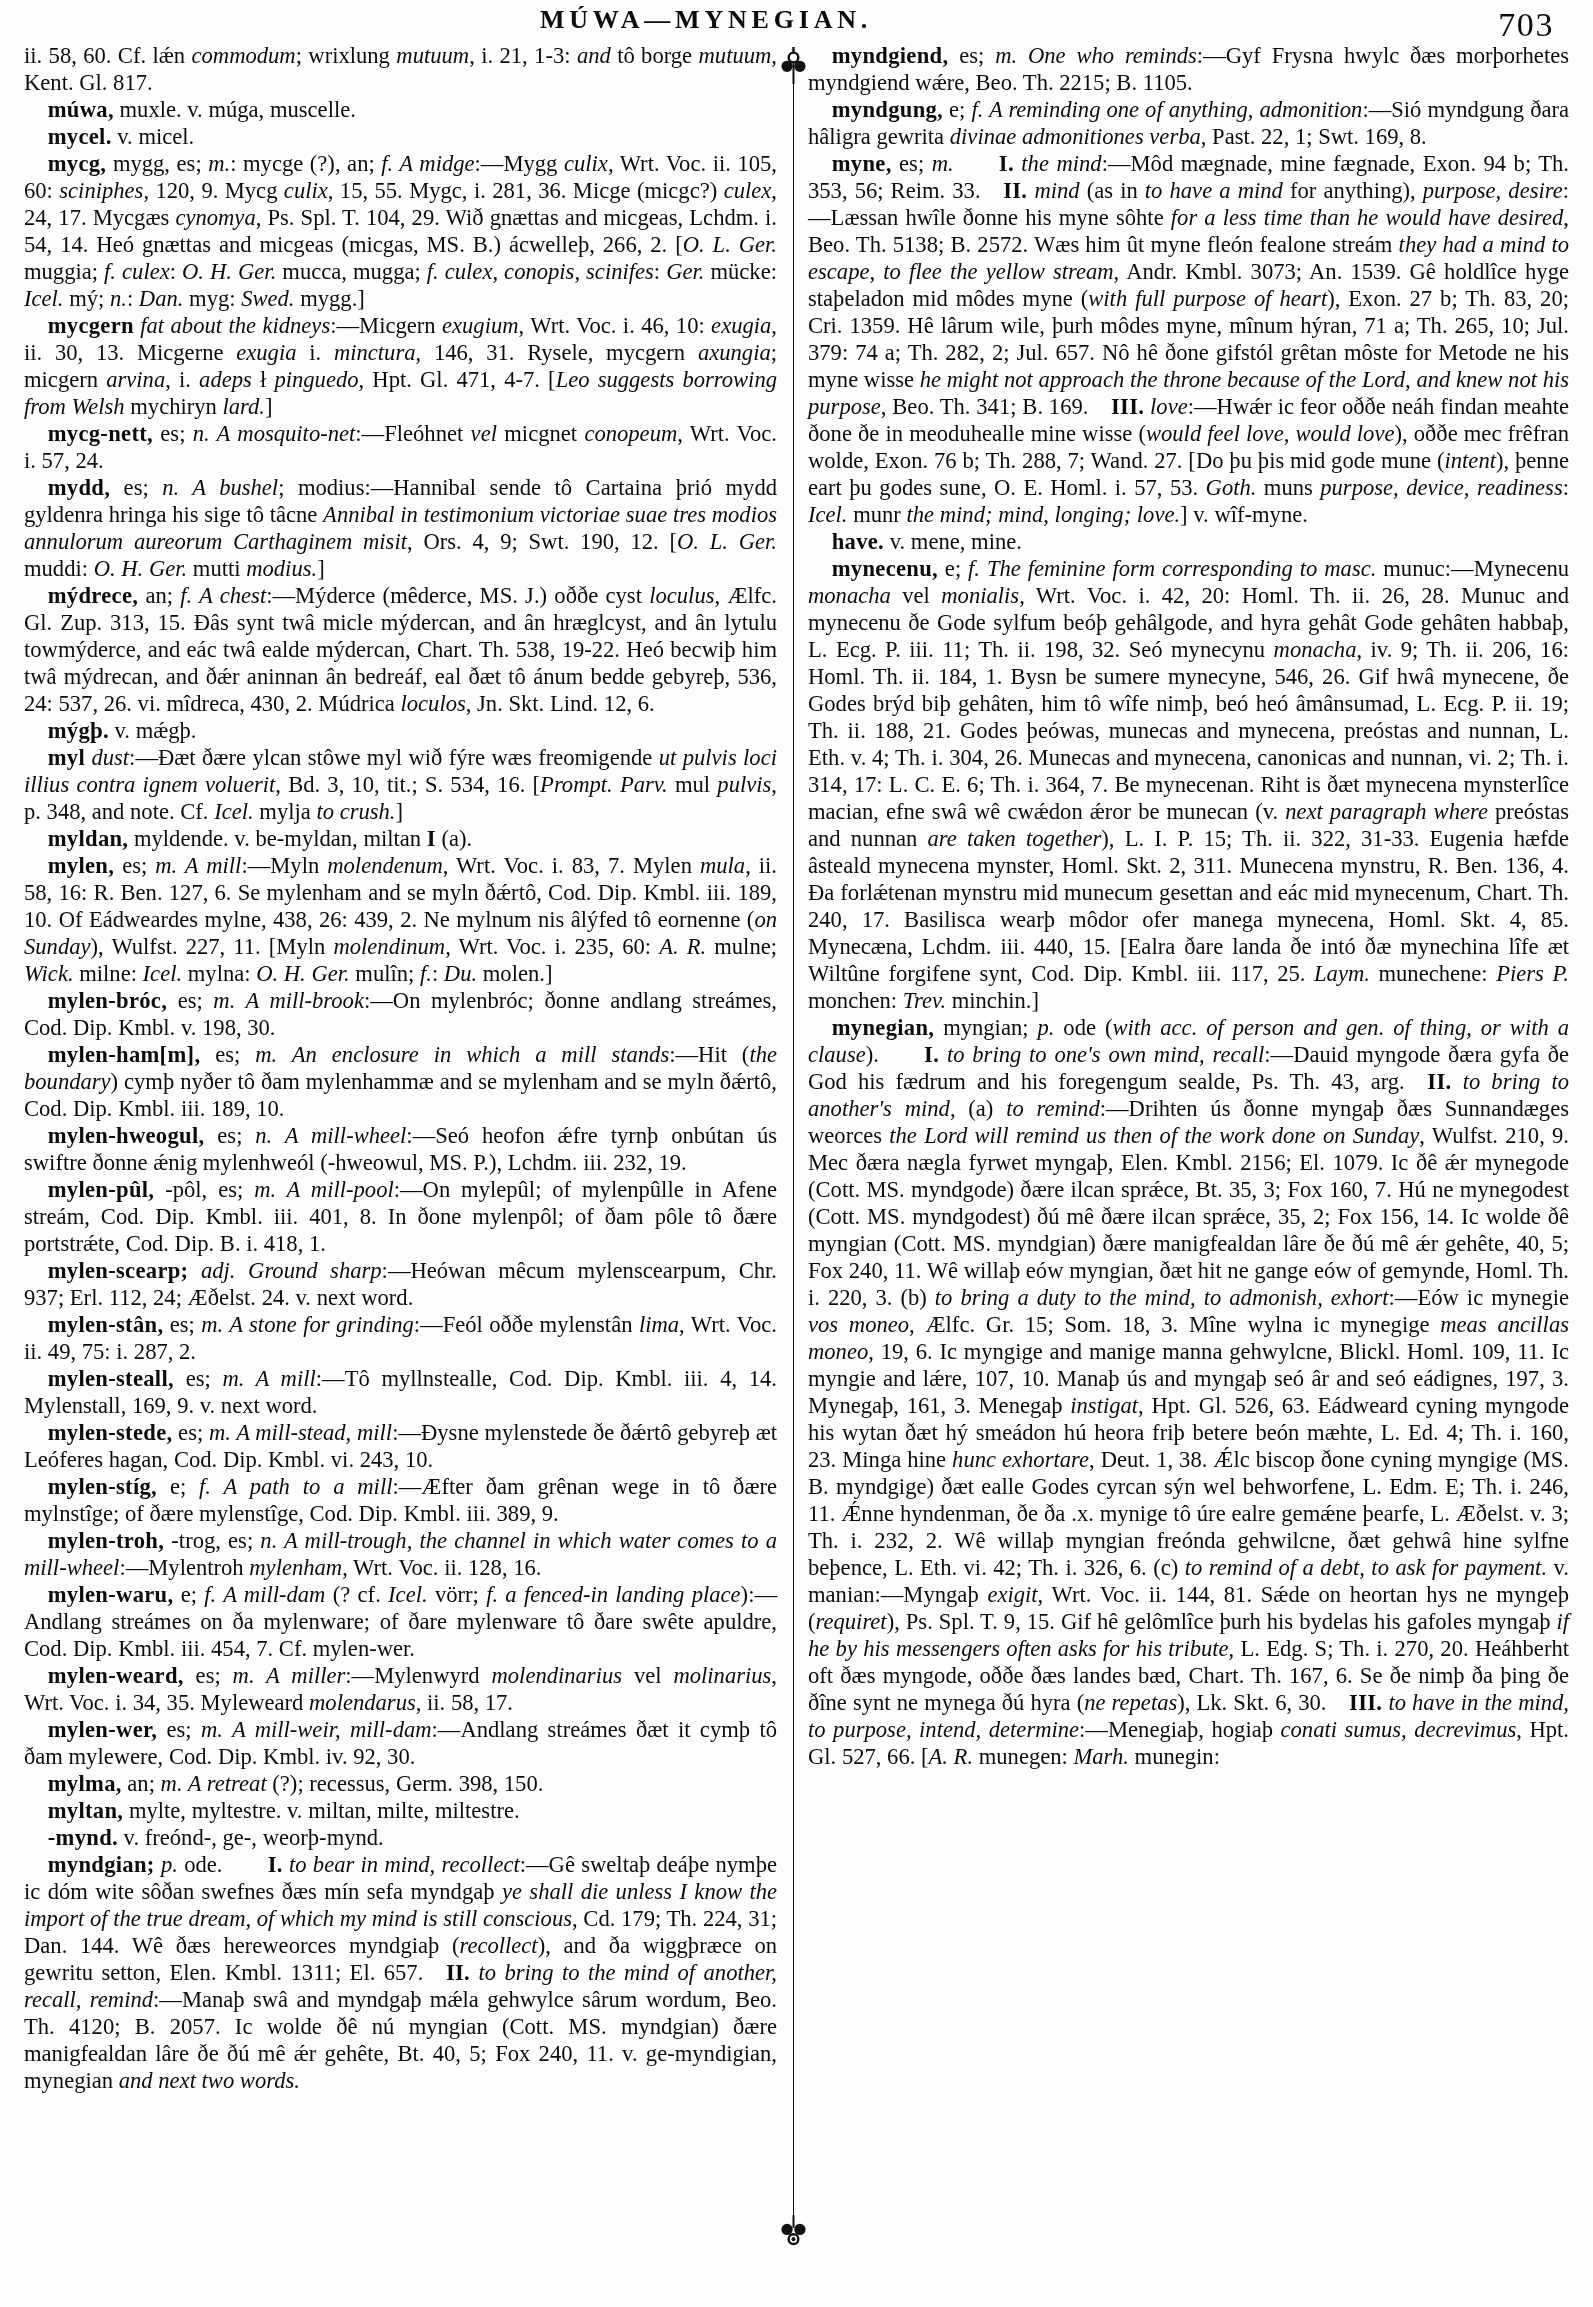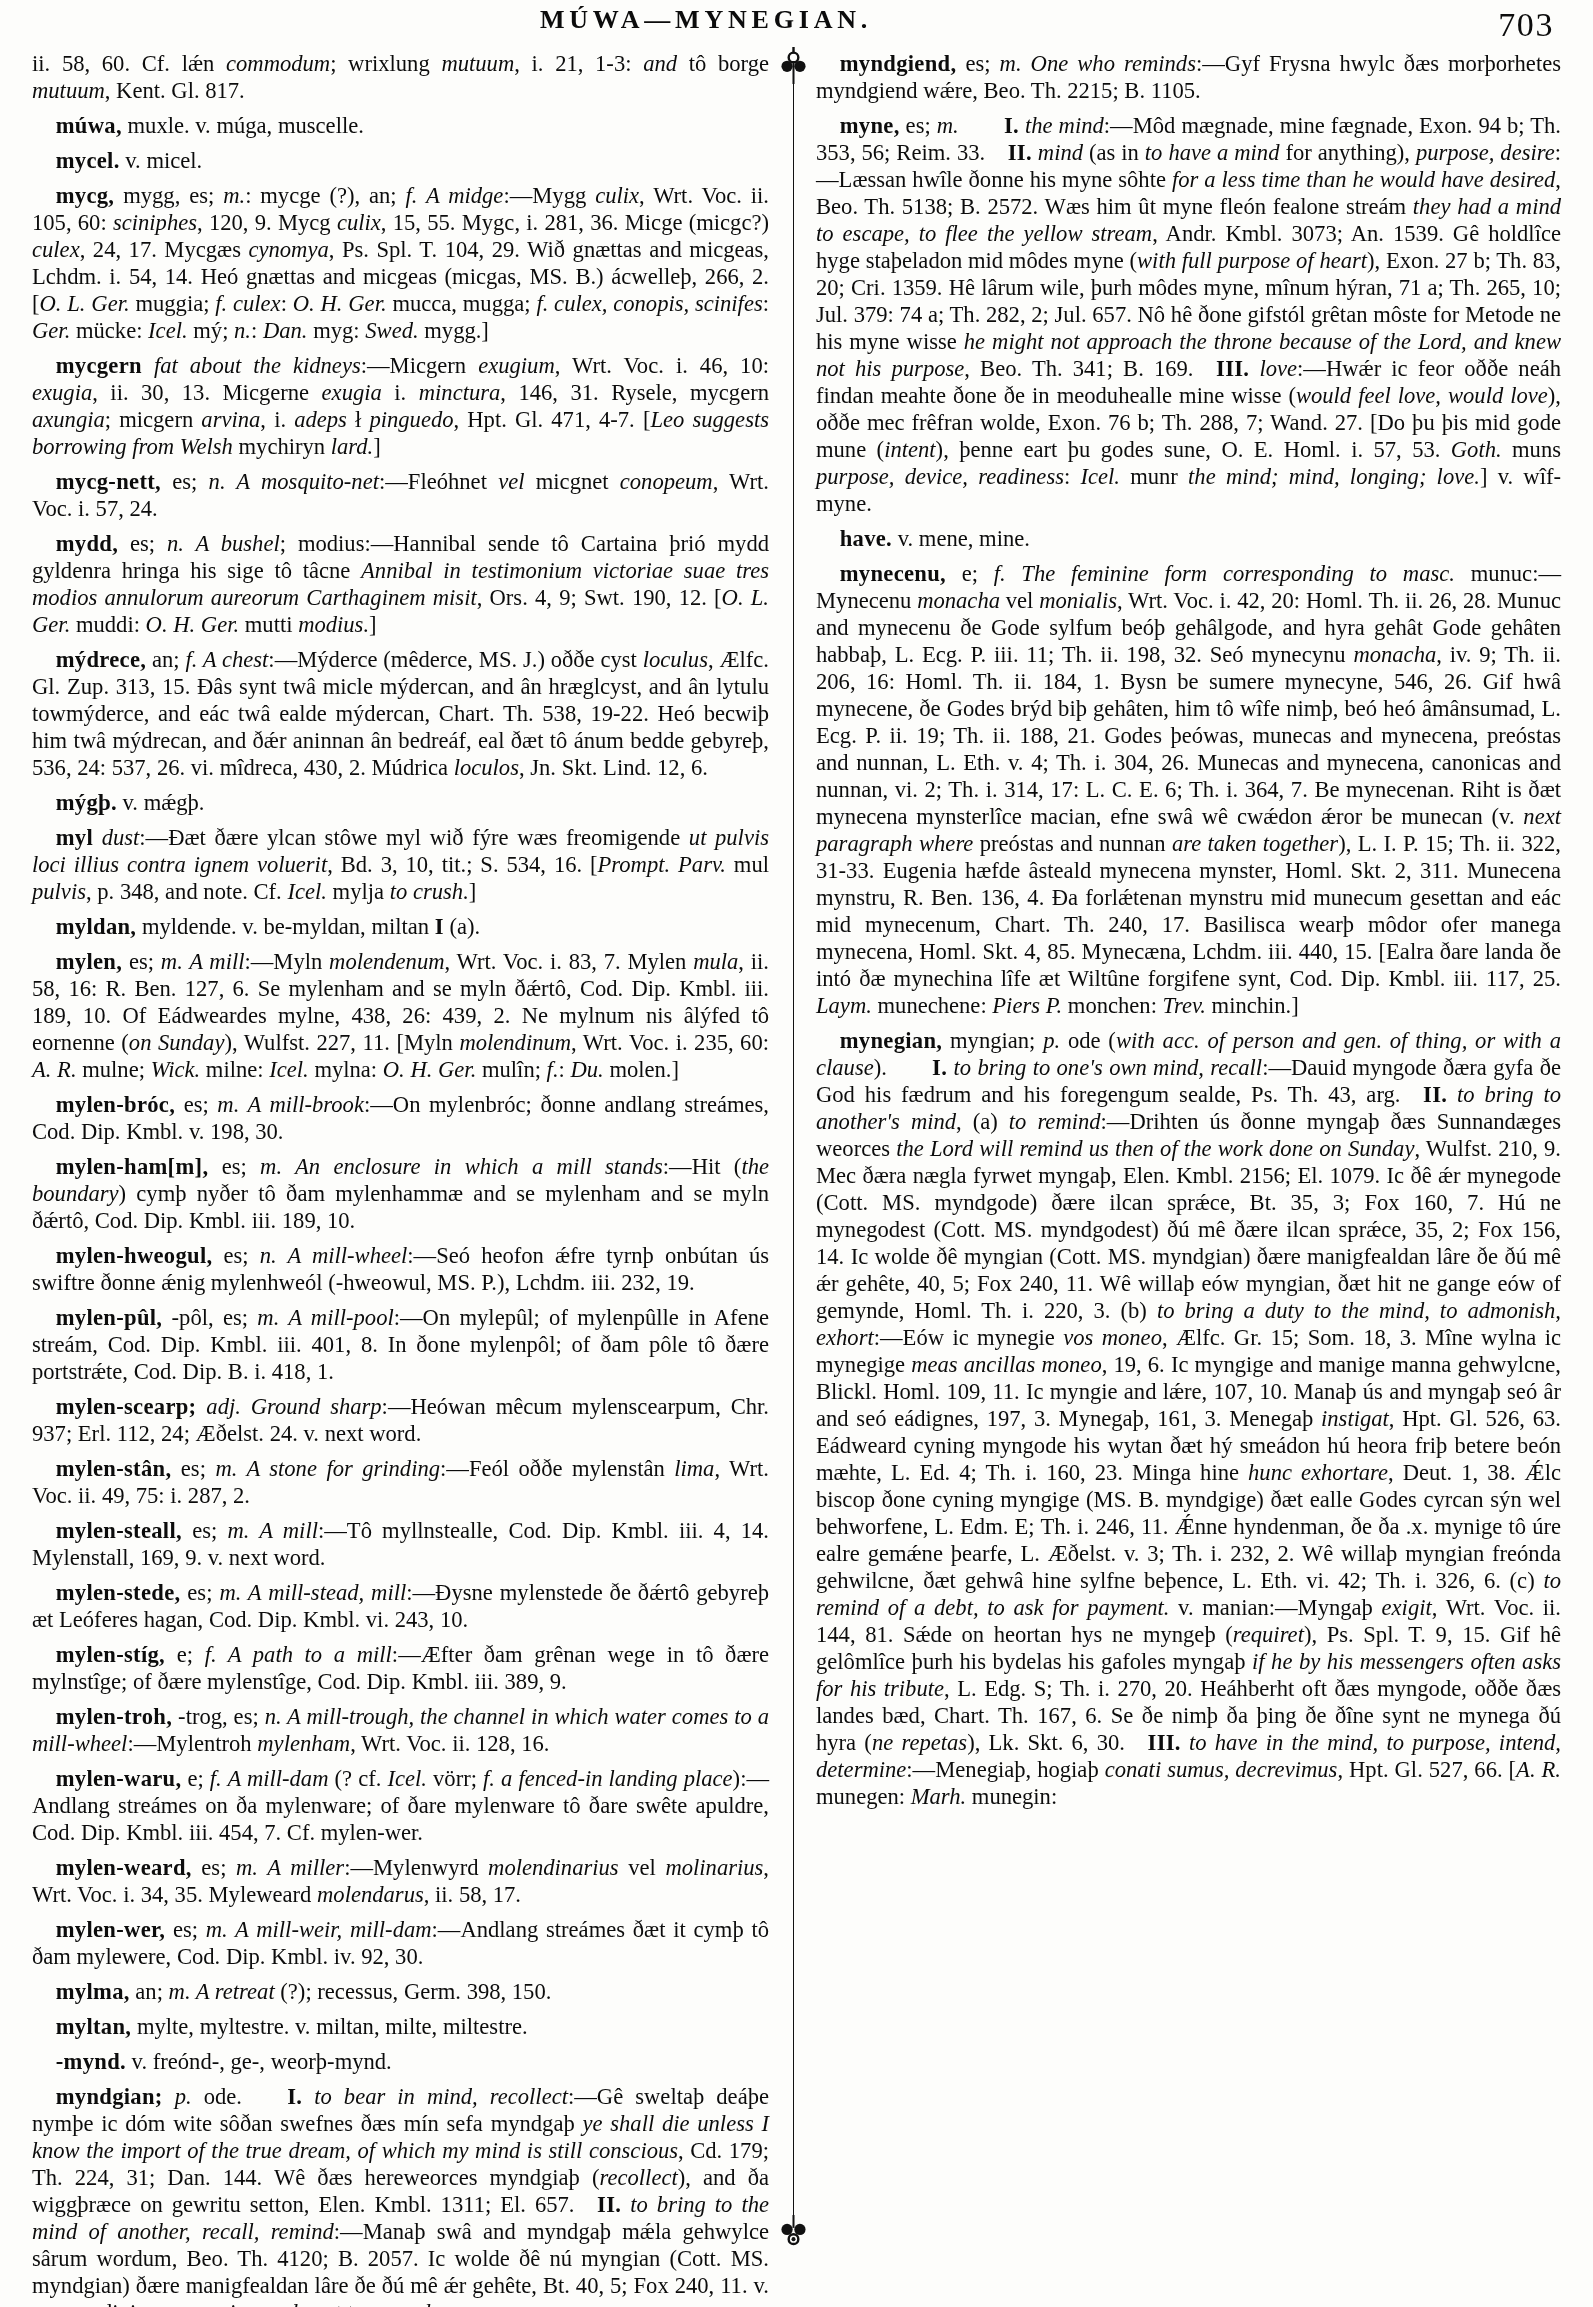--- a/index.html
+++ b/index.html
@@ -14,21 +14,21 @@
     position:absolute;left:0;top:0;width:1412px;text-align:center;
     font-size:26px;letter-spacing:4.8px;font-weight:bold;
   }
   .pageno{
     position:absolute;right:39px;top:1.6px;font-size:34px;letter-spacing:1.6px;
   }
   .columns{position:absolute;top:42px;left:24px;width:1545px;}
   .col{position:absolute;top:0;font-size:22.6px;line-height:27px;text-align:justify;}
   #col-0{left:0;width:753px;}
   #col-1{left:784px;width:761px;}
-  .col p{margin:8px;padding:0;text-indent:1.05em;}
+  .col p{margin:0;padding:0;text-indent:1.05em;}
   .col p.noindent{text-indent:0;}
   .col b{font-weight:bold;letter-spacing:0.3px;}
   .col i{font-style:italic;}
   .divider{position:absolute;left:755px;top:0;width:29px;height:2226px;}
   .divider .rule{
     position:absolute;left:13.7px;top:42px;width:1.6px;height:2141px;background:#111;
   }
   .divider svg{position:absolute;left:0;}
   .orn-top{top:4.8px;}
   .orn-bottom{top:2173px;}
@@ -89,20 +89,21 @@
         <line x1="18" y1="0" x2="18" y2="16" stroke="#111" stroke-width="2.5"></line>
         <circle cx="10" cy="18" r="7" fill="#111"></circle>
         <circle cx="26" cy="18" r="7" fill="#111"></circle>
         <circle cx="18" cy="30" r="6" fill="none" stroke="#111" stroke-width="3"></circle>
         <circle cx="18" cy="30" r="2.5" fill="#111"></circle>
       </svg>
     </div>
 
     <div class="col" id="col-1">
         <p><b>myndgiend,</b> es; <i>m. One who reminds</i>:—Gyf Frysna hwylc ðæs morþorhetes myndgiend wǽre, Beo. Th. 2215; B. 1105.</p>
+        <p><b>myndgung,</b> e; <i>f. A reminding one of anything, admonition</i>:—Sió myndgung ðara hâligra gewrita <i>divinae admonitiones verba</i>, Past. 22, 1; Swt. 169, 8.</p>
         <p><b>myne,</b> es; <i>m.</i>  <b>I.</b> <i>the mind</i>:—Môd mægnade, mine fægnade, Exon. 94 b; Th. 353, 56; Reim. 33. <b>II.</b> <i>mind</i> (as in <i>to have a mind</i> for anything), <i>purpose, desire</i>:—Læssan hwîle ðonne his myne sôhte <i>for a less time than he would have desired</i>, Beo. Th. 5138; B. 2572.  Wæs him ût myne fleón fealone streám <i>they had a mind to escape, to flee the yellow stream</i>, Andr. Kmbl. 3073; An. 1539.  Gê holdlîce hyge staþeladon mid môdes myne (<i>with full purpose of heart</i>), Exon. 27 b; Th. 83, 20; Cri. 1359.  Hê lârum wile, þurh môdes myne, mînum hýran, 71 a; Th. 265, 10; Jul. 379: 74 a; Th. 282, 2; Jul. 657.  Nô hê ðone gifstól grêtan môste for Metode ne his myne wisse <i>he might not approach the throne because of the Lord, and knew not his purpose</i>, Beo. Th. 341; B. 169. <b>III.</b> <i>love</i>:—Hwǽr ic feor oððe neáh findan meahte ðone ðe in meoduhealle mine wisse (<i>would feel love, would love</i>), oððe mec frêfran wolde, Exon. 76 b; Th. 288, 7; Wand. 27.  [Do þu þis mid gode mune (<i>intent</i>), þenne eart þu godes sune, O. E. Homl. i. 57, 53.  <i>Goth.</i> muns <i>purpose, device, readiness</i>:  <i>Icel.</i> munr <i>the mind; mind, longing; love.</i>]  v. wîf-myne.</p>
         <p><b>have.</b>  v. mene, mine.</p>
         <p><b>mynecenu,</b> e; <i>f. The feminine form corresponding to masc.</i> munuc:—Mynecenu <i>monacha</i> vel <i>monialis</i>, Wrt. Voc. i. 42, 20:  Homl. Th. ii. 26, 28.  Munuc and mynecenu ðe Gode sylfum beóþ gehâlgode, and hyra gehât Gode gehâten habbaþ, L. Ecg. P. iii. 11; Th. ii. 198, 32. Seó mynecynu <i>monacha</i>, iv. 9; Th. ii. 206, 16: Homl. Th. ii. 184, 1. Bysn be sumere mynecyne, 546, 26.  Gif hwâ mynecene, ðe Godes brýd biþ gehâten, him tô wîfe nimþ, beó heó âmânsumad, L. Ecg. P. ii. 19; Th. ii. 188, 21.  Godes þeówas, munecas and mynecena, preóstas and nunnan, L. Eth. v. 4; Th. i. 304, 26.  Munecas and mynecena, canonicas and nunnan, vi. 2; Th. i. 314, 17: L. C. E. 6; Th. i. 364, 7.  Be mynecenan.  Riht is ðæt mynecena mynsterlîce macian, efne swâ wê cwǽdon ǽror be munecan (v. <i>next paragraph where</i> preóstas and nunnan <i>are taken together</i>), L. I. P. 15; Th. ii. 322, 31-33.  Eugenia hæfde âsteald mynecena mynster, Homl. Skt. 2, 311.  Munecena mynstru, R. Ben. 136, 4.  Ða forlǽtenan mynstru mid munecum gesettan and eác mid mynecenum, Chart. Th. 240, 17.  Basilisca wearþ môdor ofer manega mynecena, Homl. Skt. 4, 85.  Mynecæna, Lchdm. iii. 440, 15.  [Ealra ðare landa ðe intó ðæ mynechina lîfe æt Wiltûne forgifene synt, Cod. Dip. Kmbl. iii. 117, 25.  <i>Laym.</i> munechene:  <i>Piers P.</i> monchen:  <i>Trev.</i> minchin.]</p>
         <p><b>mynegian,</b> myngian; <i>p.</i> ode (<i>with acc. of person and gen. of thing, or with a clause</i>).  <b>I.</b> <i>to bring to one's own mind, recall</i>:—Dauid myngode ðæra gyfa ðe God his fædrum and his foregengum sealde, Ps. Th. 43, arg. <b>II.</b> <i>to bring to another's mind</i>, (a) <i>to remind</i>:—Drihten ús ðonne myngaþ ðæs Sunnandæges weorces <i>the Lord will remind us then of the work done on Sunday</i>, Wulfst. 210, 9.  Mec ðæra nægla fyrwet myngaþ, Elen. Kmbl. 2156; El. 1079.  Ic ðê ǽr mynegode (Cott. MS. myndgode) ðære ilcan sprǽce, Bt. 35, 3; Fox 160, 7.  Hú ne mynegodest (Cott. MS. myndgodest) ðú mê ðære ilcan sprǽce, 35, 2; Fox 156, 14.  Ic wolde ðê myngian (Cott. MS. myndgian) ðære manigfealdan lâre ðe ðú mê ǽr gehête, 40, 5; Fox 240, 11.  Wê willaþ eów myngian, ðæt hit ne gange eów of gemynde, Homl. Th. i. 220, 3. (b) <i>to bring a duty to the mind, to admonish, exhort</i>:—Eów ic mynegie <i>vos moneo</i>, Ælfc. Gr. 15; Som. 18, 3.  Mîne wylna ic mynegige <i>meas ancillas moneo</i>, 19, 6.  Ic myngige and manige manna gehwylcne, Blickl. Homl. 109, 11.  Ic myngie and lǽre, 107, 10.  Manaþ ús and myngaþ seó âr and seó eádignes, 197, 3.  Mynegaþ, 161, 3.  Menegaþ <i>instigat</i>, Hpt. Gl. 526, 63.  Eádweard cyning myngode his wytan ðæt hý smeádon hú heora friþ betere beón mæhte, L. Ed. 4; Th. i. 160, 23. Minga hine <i>hunc exhortare</i>, Deut. 1, 38.  Ǽlc biscop ðone cyning myngige (MS. B. myndgige) ðæt ealle Godes cyrcan sýn wel behworfene, L. Edm. E; Th. i. 246, 11.  Ǽnne hyndenman, ðe ða .x. mynige tô úre ealre gemǽne þearfe, L. Æðelst. v. 3; Th. i. 232, 2.  Wê willaþ myngian freónda gehwilcne, ðæt gehwâ hine sylfne beþence, L. Eth. vi. 42; Th. i. 326, 6.  (c) <i>to remind of a debt, to ask for payment.</i>  v. manian:—Myngaþ <i>exigit</i>, Wrt. Voc. ii. 144, 81.  Sǽde on heortan hys ne myngeþ (<i>requiret</i>), Ps. Spl. T. 9, 15.  Gif hê gelômlîce þurh his bydelas his gafoles myngaþ <i>if he by his messengers often asks for his tribute</i>, L. Edg. S; Th. i. 270, 20.  Heáhberht oft ðæs myngode, oððe ðæs landes bæd, Chart. Th. 167, 6.  Se ðe nimþ ða þing ðe ðîne synt ne mynega ðú hyra (<i>ne repetas</i>), Lk. Skt. 6, 30. <b>III.</b> <i>to have in the mind, to purpose, intend, determine</i>:—Menegiaþ, hogiaþ <i>conati sumus, decrevimus</i>, Hpt. Gl. 527, 66.  [<i>A. R.</i> munegen:  <i>Marh.</i> munegin:</p>
       </div>
   </div>
 
 </div>
 
 

